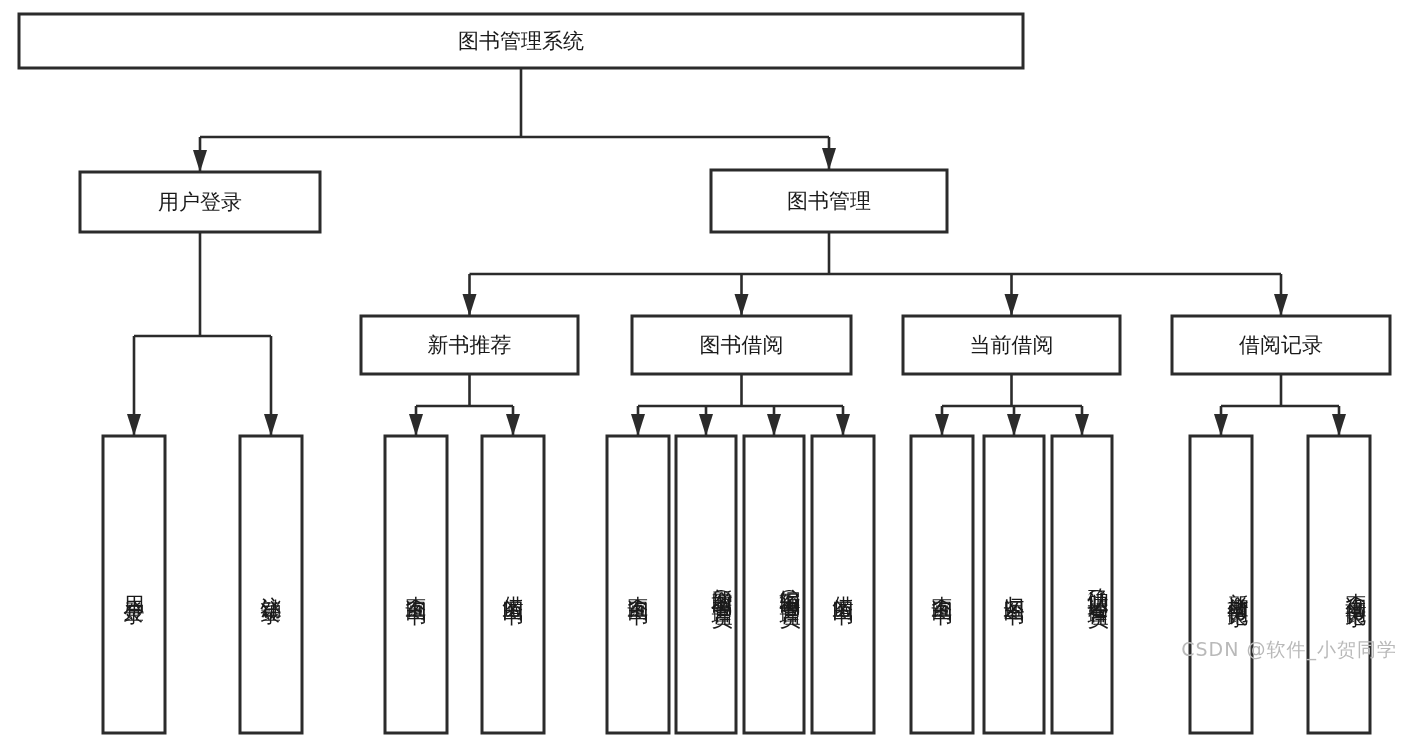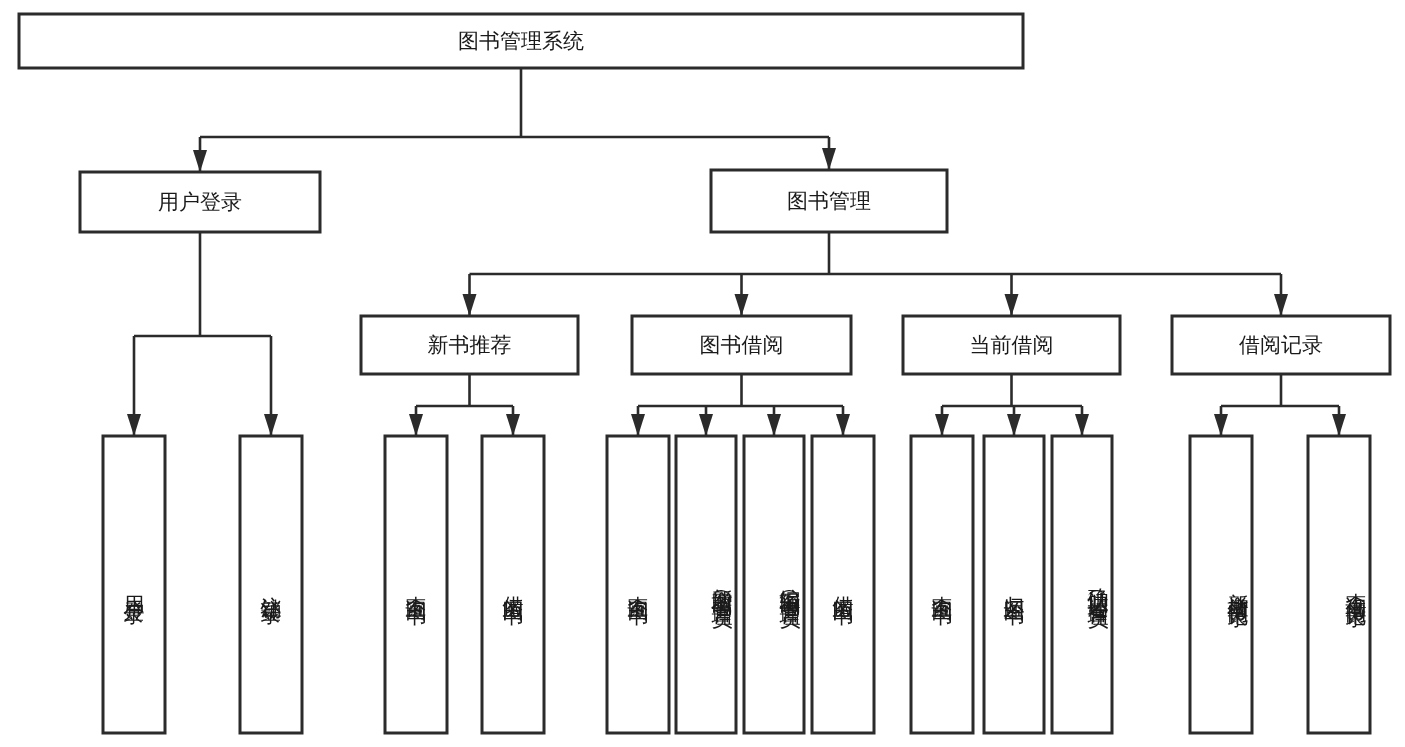--- a/index.html
+++ b/index.html
@@ -212,13 +212,14 @@
         <span>确认归还（管理员）</span>
       </div>
       <div class="leaf-label-wrap" style="left: 1190px; top: 436px; width: 62px; height: 297px; align-items: flex-start;">
         <span>新增借阅记录</span>
       </div>
       <div class="leaf-label-wrap" style="left: 1308px; top: 436px; width: 62px; height: 297px; align-items: flex-start;">
         <span>查询借阅记录</span>
       </div>
     </div>
 
+  <div id="watermark">CSDN @软件_小贺同学</div>
 </div>
 
 </body></html>

